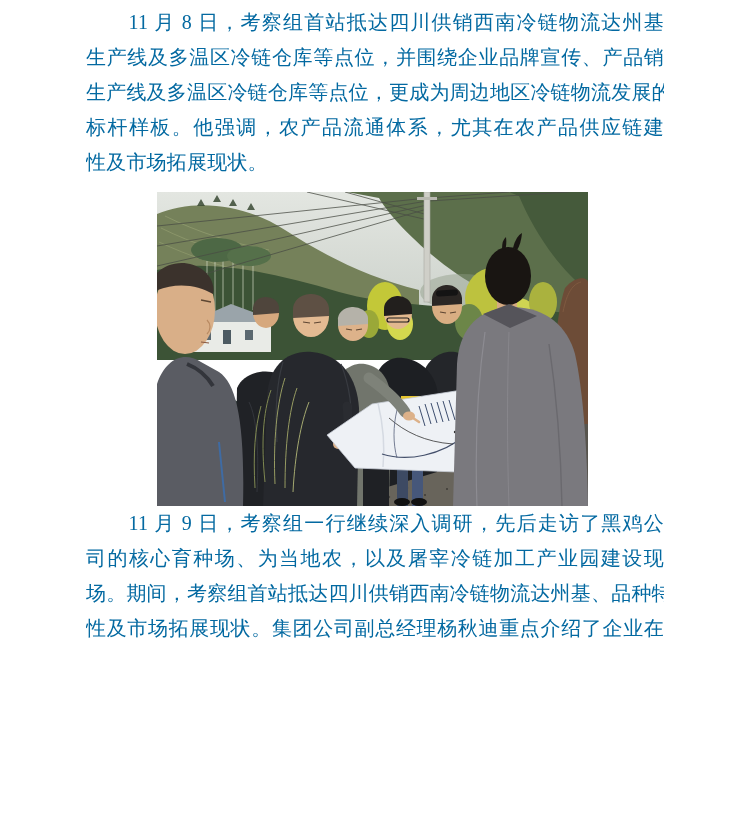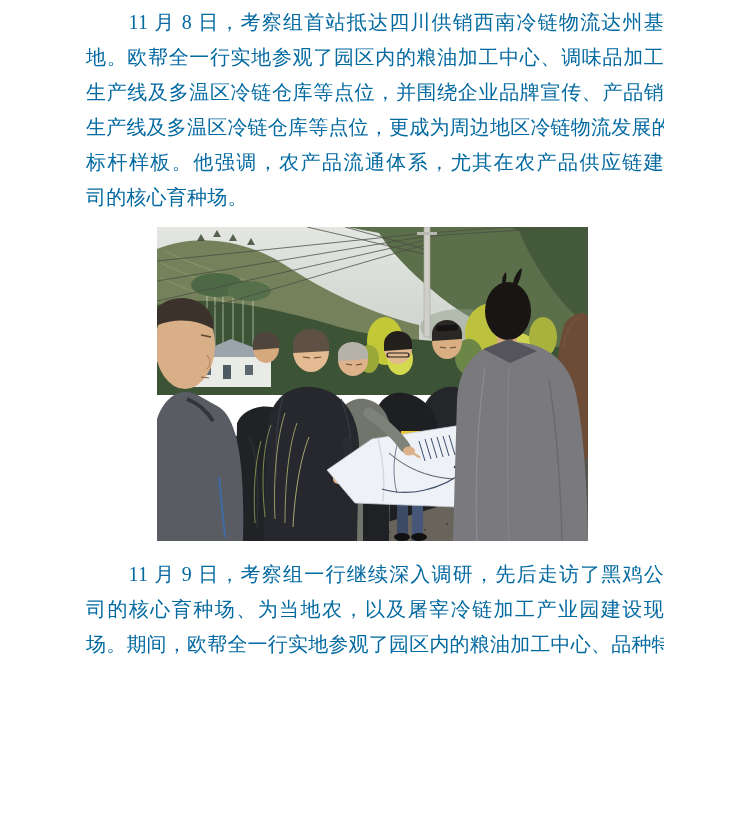--- a/index.html
+++ b/index.html
@@ -18,25 +18,24 @@
   .photo-figure{margin:12px 0 0 71px;width:431px;height:314px;display:block;}
   .photo-figure svg{display:block;width:431px;height:314px;}
 </style>
 </head>
 <body>
 
 <div class="page">
 
   <div class="para">
     <div class="line">　　11 月 8 日，考察组首站抵达四川供销西南冷链物流达州基</div>
-    <div class="line">地。欧帮全一行实地参观了园区内的粮油加工中心、调味品加工</div>
     <div class="line">生产线及多温区冷链仓库等点位，并围绕企业品牌宣传、产品销</div>
     <div class="line">生产线及多温区冷链仓库等点位，更成为周边地区冷链物流发展的</div>
     <div class="line">标杆样板。他强调，农产品流通体系，尤其在农产品供应链建</div>
-    <div class="line p-last">司的核心育种场。</div>
+    <div class="line p-last">性及市场拓展现状。</div>
   </div>
 
   <figure class="photo-figure">
     <svg viewBox="0 0 431 314" xmlns="http://www.w3.org/2000/svg">
       <defs>
         <linearGradient id="skyg" x1="0" y1="0" x2="0" y2="1">
           <stop offset="0" stop-color="#e3e6e1"></stop>
             <stop offset="1" stop-color="#c9cfc8"></stop>
         </linearGradient>
       </defs>
@@ -243,19 +242,20 @@
         <path d="M345,57 q0,-9 4,-12 q1,8 -1,13 Z" fill="#191512"></path>
         <path d="M296,315 L300,172 C302,140 318,120 346,116 C384,111 410,132 418,162 C426,198 430,254 431,315 Z" fill="#7a797e"></path>
         <path d="M326,122 L352,112 L380,124 L353,136 Z" fill="#55545a"></path>
         <path d="M328,140 C320,196 318,258 320,315" stroke="#8d8c92" stroke-width="1.2" fill="none"></path>
         <path d="M392,152 C400,206 404,262 405,315" stroke="#6a696e" stroke-width="1.4" fill="none"></path>
         <path d="M352,140 C350,196 350,256 352,315" stroke="#8d8c92" stroke-width="1" fill="none" opacity="0.7"></path>
       </g>
     </svg>
   </figure>
 
-  <div class="para" style="margin-top:16px">
+  <div class="para" style="">
     <div class="line">　　11 月 9 日，考察组一行继续深入调研，先后走访了黑鸡公</div>
     <div class="line">司的核心育种场、为当地农，以及屠宰冷链加工产业园建设现</div>
-    <div class="line">场。期间，欧帮全一行实地参观了园区内的粮油加工中心、品种特</div>
+    <div class="line">场。期间，考察组首站抵达四川供销西南冷链物流达州基、品种特</div>
+    <div class="line">性及市场拓展现状。集团公司副总经理杨秋迪重点介绍了企业在</div>
   </div>
 
 </div>
 
 </body></html>

